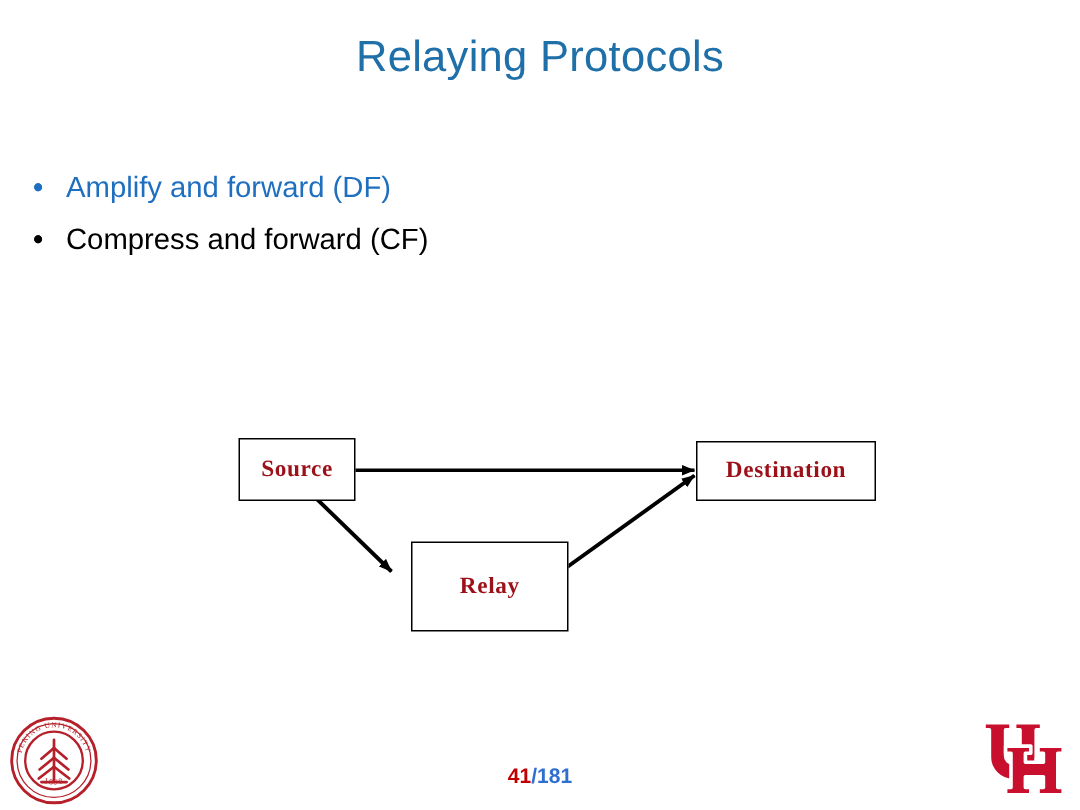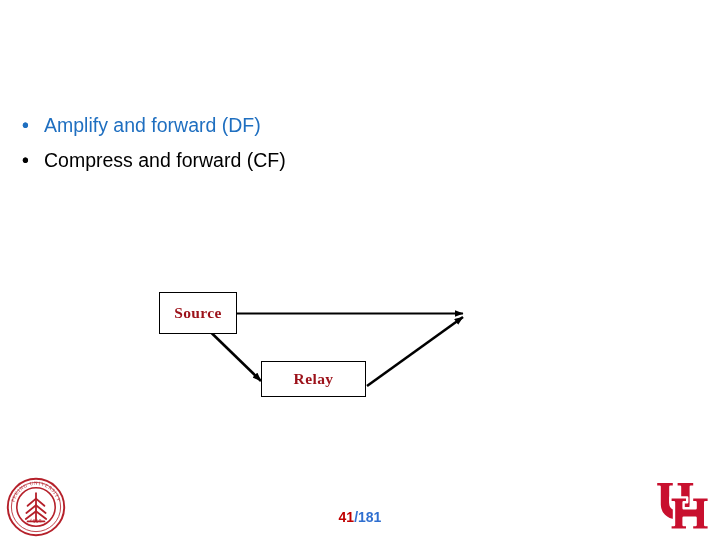--- a/index.html
+++ b/index.html
@@ -83,21 +83,21 @@
     justify-content: center;
     font-family: "Liberation Serif", serif;
     font-weight: bold;
     font-size: 15.5px;
     color: #9c1119;
     pointer-events: auto;
     letter-spacing: 0.4px;
   }
   #node-source      { left: 115px; top: 292px; width: 78px;  height: 42px; margin-left: 44px; }
   #node-destination { left: 464px; top: 294px; width: 120px; height: 40px; }
-  #node-relay       { left: 261px; top: 361px; width: 105px; height: 36px; }
+  #node-relay       { left: 274px; top: 361px; width: 105px; height: 60px; }
   #diagram-arrows {
     position: absolute;
     left: 0;
     top: 0;
     width: 720px;
     height: 540px;
   }
 
   
   #page-number {
@@ -127,20 +127,21 @@
     top: 471px;
     width: 60px;
     height: 60px;
   }
 </style>
 </head>
 <body>
 
 <div id="slide">
 
+  <div id="slide-title">Relaying Protocols</div>
 
   <ul id="bullet-list">
     <li>
       <span class="bullet-dot bullet-blue">•</span>
     </li>
     <li>
       <span class="bullet-dot bullet-blue">•</span>
       <span class="bullet-blue">Amplify and forward (DF)</span>
     </li>
     <li>
@@ -163,20 +164,21 @@
 
       <line x1="194" y1="313.5" x2="463" y2="313.5" stroke="#000000" stroke-width="2.2" marker-end="url(#arrowhead)"></line>
 
       <line x1="193" y1="315" x2="261" y2="381" stroke="#000000" stroke-width="2.6" marker-end="url(#arrowhead)"></line>
 
       <line x1="367" y1="386" x2="463" y2="317" stroke="#000000" stroke-width="2.6" marker-end="url(#arrowhead)"></line>
     </svg>
 
     <div id="node-source" class="node-box">Source</div>
 
+    <div id="node-destination" class="node-box">Destination</div>
 
     <div id="node-relay" class="node-box">Relay</div>
   </div>
 
   <div id="page-number">
     <span class="pg-current">41</span><span class="pg-total">/181</span>
   </div>
 
   <svg id="logo-peking" viewBox="0 0 100 100">
     <circle cx="50" cy="50" r="47" fill="none" stroke="#b5202a" stroke-width="3.2"></circle>

